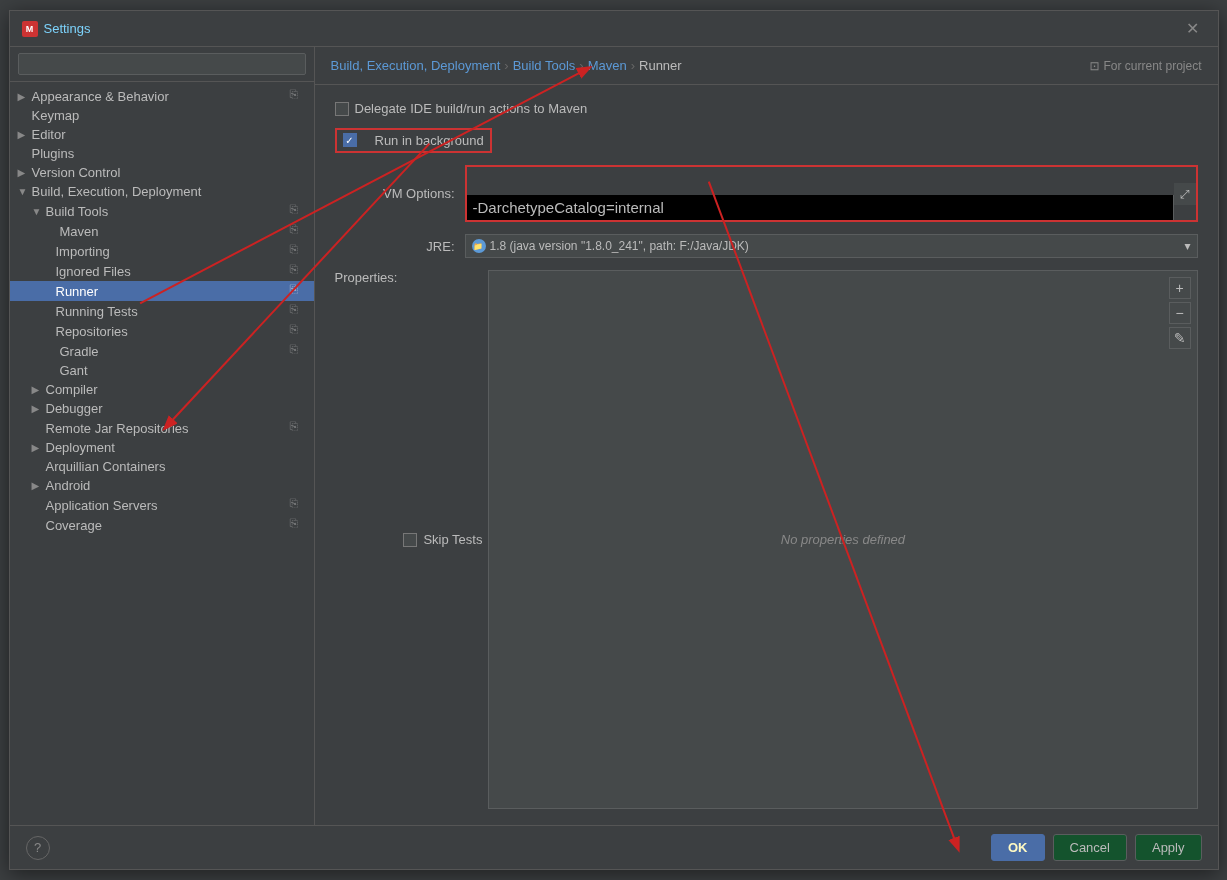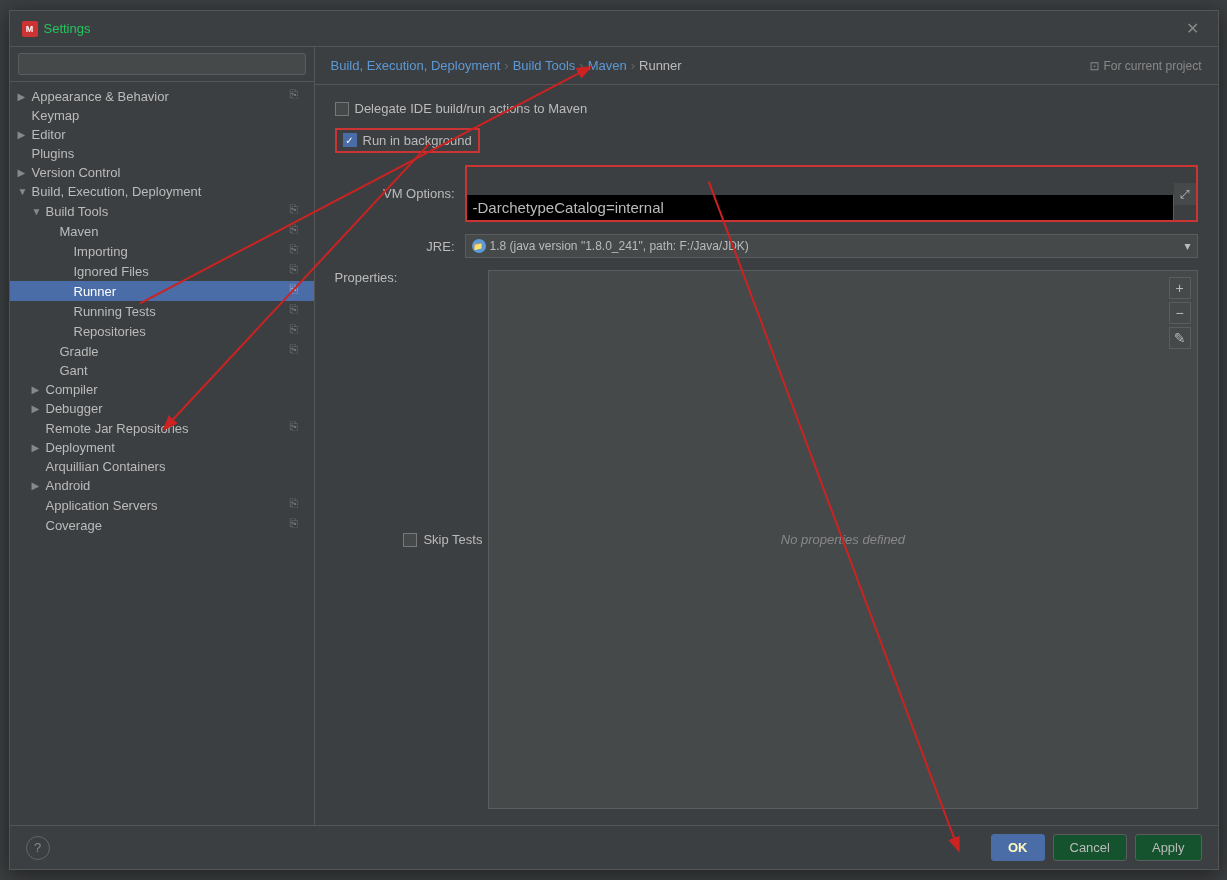--- a/index.html
+++ b/index.html
@@ -35,21 +35,21 @@
     .title-icon {
       width: 16px;
       height: 16px;
       background: #cc3333;
       border-radius: 2px;
       display: flex; align-items: center; justify-content: center;
       font-size: 9px; color: white; font-weight: bold;
     }
 
     .title-text {
-      color: #22c55e;
+      color: #7dd3fc;
       font-size: 13px;
     }
 
     .close-btn {
       cursor: pointer;
       color: #888;
       font-size: 16px;
       padding: 2px 6px;
     }
 
@@ -117,21 +117,21 @@
     .tree-item .copy-icon {
       width: 16px;
       height: 16px;
       margin-left: auto;
       opacity: 0.5;
       font-size: 11px;
     }
 
     .tree-indent-1 { padding-left: 22px; }
     .tree-indent-2 { padding-left: 36px; }
-    .tree-indent-3 { padding-left: 50px; }
+    .tree-indent-3 { padding-left: 32px; }
 
     
     .main-content {
       flex: 1;
       display: flex;
       flex-direction: column;
       overflow: hidden;
     }
 
     .breadcrumb-bar {
@@ -203,21 +203,21 @@
       content: '✓';
       color: white;
       font-size: 10px;
     }
 
     
     .highlight-box {
       border: 2px solid #cc3333;
       padding: 3px 6px;
       display: inline-flex;
-      gap: 6px;
+      gap: 18px;
     }
 
     .field-row {
       display: flex;
       align-items: center;
       gap: 10px;
     }
 
     .field-label {
       color: #bbb;

